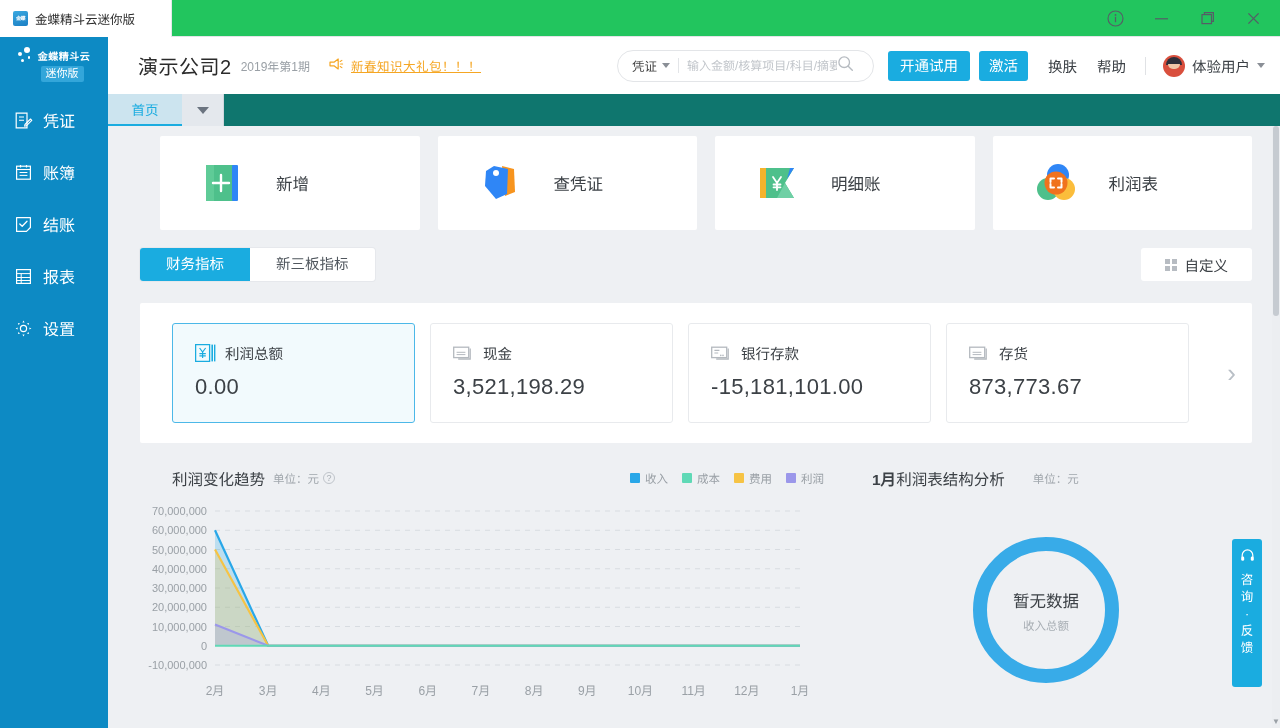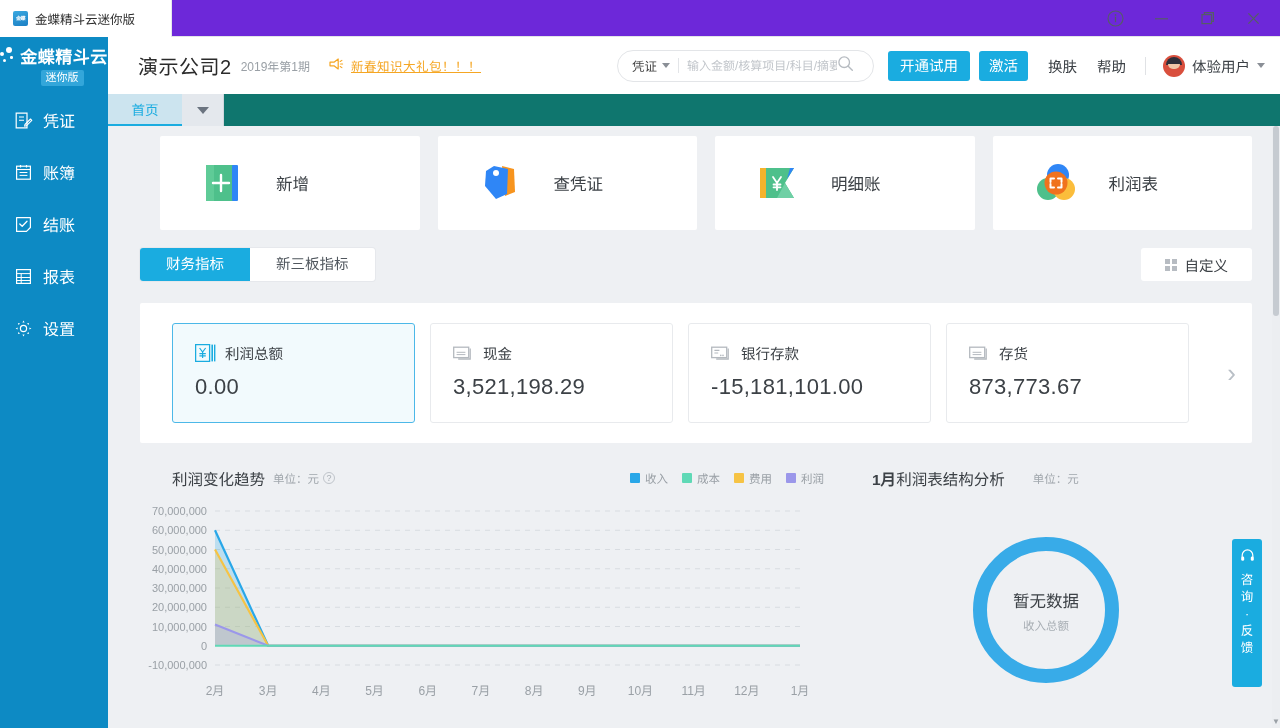--- a/index.html
+++ b/index.html
@@ -8,21 +8,21 @@
     width: 1280px; height: 728px;
     font-family: "Liberation Sans", "DejaVu Sans", sans-serif;
     background: #eef0f3; overflow: hidden;
     -webkit-font-smoothing: antialiased;
   }
   .app { position: relative; width: 1280px; height: 728px; background:#eef0f3; }
 
   
   .titlebar {
     position:absolute; left:0; top:0; width:1280px; height:37px;
-    background:#6d28d9; border-bottom:1px solid #e2e4e8;
+    background:#22c55e; border-bottom:1px solid #e2e4e8;
     display:flex; align-items:stretch;
   }
   .win-tab {
     width:172px; height:37px; display:flex; align-items:center; gap:7px;
     padding-left:13px; background:#ffffff; border-right:1px solid #e5e7ea;
     font-size:12.5px; color:#2d2d2d;
   }
   .win-tab-icon {
     width:15px; height:15px; border-radius:2px;
     background:linear-gradient(160deg,#3aa8e0 0%,#1b7fc4 100%);
@@ -48,21 +48,21 @@
     display:flex; flex-direction:column; align-items:center; justify-content:center;
     color:#fff; flex:none;
   }
   .brand-row { display:flex; align-items:center; gap:3px; margin-top:-2px;}
   .brand-dots { position:relative; width:17px; height:17px; flex:none; }
   .brand-dots i { position:absolute; background:#fff; border-radius:50%; display:block;}
   .bd1{width:6px;height:6px;left:6px;top:0;}
   .bd2{width:4px;height:4px;left:0;top:5px;}
   .bd3{width:3px;height:3px;left:3px;top:12px;}
   .bd4{width:2.5px;height:2.5px;left:10px;top:9px;}
-  .brand-name { font-size:17px; font-weight:bold; letter-spacing:0.5px; }
+  .brand-name { font-size:10px; font-weight:bold; letter-spacing:0.5px; }
   .brand-sub {
     background:#33a6da; color:#fff; font-size:11px; padding:0px 5px 1px;
     border-radius:2px; margin-top:2px; margin-left:16px; line-height:15px;
   }
   .company {
     font-size:20px; color:#2b2b2b; margin-left:30px; letter-spacing:0.5px;
   }
   .period { font-size:12px; color:#9aa0a6; margin-left:9px; }
   .notice { display:flex; align-items:center; gap:7px; margin-left:18px; }
   .notice-text {

